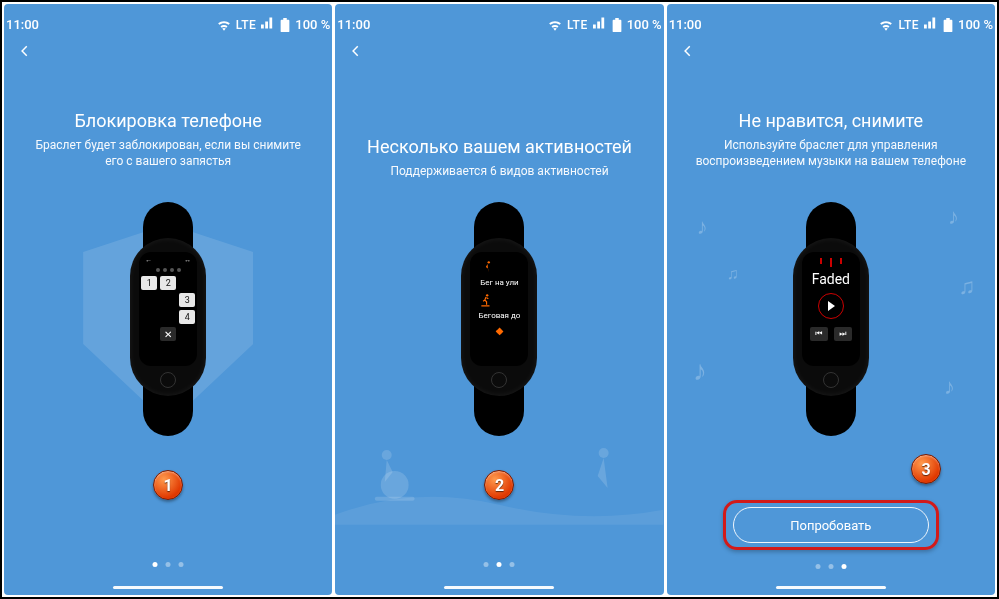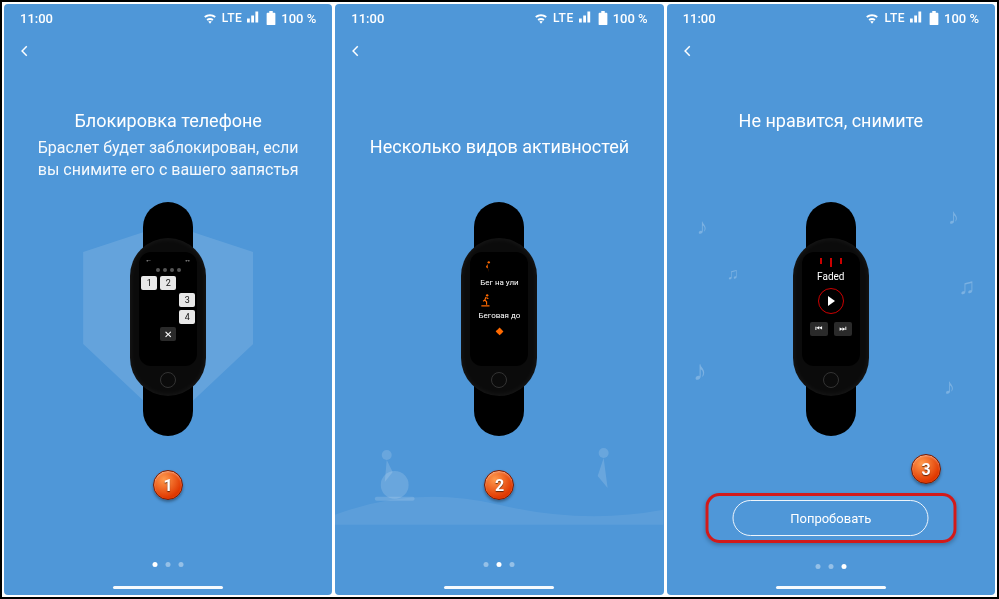--- a/index.html
+++ b/index.html
@@ -12,40 +12,40 @@
   }
   .panel {
     flex: 1 1 0; height: 100%;
     background: #4f97d8;
     position: relative; border-radius: 4px;
     overflow: hidden;
   }
   
   .statusbar {
     height: 28px; display: flex; justify-content: space-between;
-    align-items: center; padding: 0 16px; color: #fff; font-size: 13px;
+    align-items: flex-end; padding: 0 2px; color: #fff; font-size: 13px;
     font-weight: 500;
     gap: 40px;
   }
   .sb-left { }
   .sb-right { display: flex; align-items: center; gap: 5px; }
   .sb-wifi, .sb-bat { display: inline-block; }
   .sb-wifi svg, .sb-bat svg { display: block; }
   .lte { font-size: 12px; letter-spacing: .5px; }
   .back {
     position: absolute; top: 40px; left: 14px; color: #fff;
     width: 20px; height: 20px;
   }
   .back svg { width: 14px; height: 14px; display:block; }
   .titleblock {
     position: absolute; top: 106px; left: 0; right: 0;
     text-align: center; color: #fff; padding: 0 28px;
   }
   .title { font-size: 18px; font-weight: 400; margin-bottom: 6px; }
-  .subtitle { font-size: 16px; line-height: 1.35; opacity: .95; }
+  .subtitle { font-size: 12px; line-height: 1.35; opacity: .95; }
   
   .band {
     position: absolute; left: 50%; top: 198px;
     transform: translateX(-50%);
     width: 86px; height: 234px;
   }
   .band .strap {
     position: absolute; left: 50%; transform: translateX(-50%);
     width: 50px; height: 234px; background: #000;
     border-radius: 26px;
@@ -83,21 +83,21 @@
   .key.del { background:#2a2a2a; color:#fff; font-size:10px; }
   
   .actlist { padding-top:8px; display:flex; flex-direction:column; gap:6px; align-items:center;}
   .actrow { display:flex; flex-direction:column; align-items:flex-start; gap:2px; }
   .acticon { color:#ff6a00; font-size:14px; line-height:1; }
   .actlabel { color:#fff; font-size:8px; white-space:nowrap; max-width:54px; overflow:hidden;}
   
   .music { padding:6px 4px 0; display:flex; flex-direction:column; align-items:center;}
   .mbars { display:flex; gap:8px; margin-bottom:2px;}
   .mbars i { width:2px; height:6px; background:#c00; display:block;}
-  .mtrack { color:#fff; font-size:10px; margin:2px 0 6px; }
+  .mtrack { color:#fff; font-size:14px; margin:2px 0 6px; }
   .mplay {
     width:26px; height:26px; border:1.5px solid #c00; border-radius:50%;
     display:flex; align-items:center; justify-content:center; margin-bottom:8px;
   }
   .mplay span { width:0; height:0; border-left:7px solid #fff;
     border-top:5px solid transparent; border-bottom:5px solid transparent; margin-left:2px;}
   .mctrl { display:flex; gap:6px; }
   .mbtn { width:18px; height:14px; background:#2a2a2a; color:#fff; font-size:8px;
     display:flex; align-items:center; justify-content:center; border-radius:2px;}
   
@@ -120,21 +120,21 @@
     box-shadow: 0 2px 3px rgba(0,0,0,.35), inset 0 1px 2px rgba(255,255,255,.5);
     border:1px solid #7a1a00;
     color:#fff; font-weight:700; font-size:16px;
     display:flex; align-items:center; justify-content:center;
     text-shadow: 0 1px 1px rgba(0,0,0,.6);
   }
   .panel3 .badge { top:450px; left:auto; right:54px; transform:none; }
   
   .trywrap {
     position:absolute; left:50%; transform:translateX(-50%);
-    bottom:52px; width:251px; height:50px;
+    bottom:45px; width:216px; height:50px;
     border:3px solid #d21a1a; border-radius:14px;
     display:flex; align-items:center; justify-content:center;
     box-shadow: 0 2px 4px rgba(0,0,0,.25);
   }
   .trybtn {
     width:196px; height:36px; border:1.5px solid rgba(255,255,255,.9);
     border-radius:20px; background:transparent; color:#fff;
     font-size:13px; display:flex; align-items:center; justify-content:center;
   }
   
@@ -246,21 +246,22 @@
       </span>
       <span>100 %</span>
     </span>
   </div>
   <div class="back">
     <svg viewBox="0 0 24 24" fill="none" stroke="#fff" stroke-width="2.5">
         <path d="M15 4l-8 8 8 8"></path>
       </svg>
   </div>
   <div class="titleblock" style="top:132px;">
-    <div class="title">Несколько видов активностей</div>
+    <div class="title">Несколько вашем активностей</div>
+    <div class="subtitle">Поддерживается 6 видов активностей</div>
   </div>
   <div class="bgfig">
     <svg viewBox="0 0 330 110" fill="currentColor">
       <circle cx="60" cy="70" r="14"></circle>
         <rect x="40" y="82" width="40" height="4" rx="2"></rect>
       <circle cx="52" cy="40" r="5"></circle>
         <path d="M52 45l6 12-8 10"></path>
       <circle cx="270" cy="38" r="5"></circle>
         <path d="M270 43l-6 18 10 12m-10-12l-10 8"></path>
       <path d="M0 100 Q80 70 165 90 T330 95 L330 110 L0 110 Z" opacity=".5"></path>
@@ -328,20 +329,21 @@
       <span>100 %</span>
     </span>
   </div>
   <div class="back">
     <svg viewBox="0 0 24 24" fill="none" stroke="#fff" stroke-width="2.5">
         <path d="M15 4l-8 8 8 8"></path>
       </svg>
   </div>
   <div class="titleblock">
     <div class="title">Не нравится, снимите</div>
+    <div class="subtitle">Используйте браслет для управления воспроизведением музыки на вашем телефоне</div>
   </div>
   <div class="notes">
     <span class="note" style="top:10px; left:30px;">♪</span>
     <span class="note" style="top:60px; left:60px; font-size:16px;">♫</span>
     <span class="note" style="top:0px; right:36px;">♪</span>
     <span class="note" style="top:70px; right:20px;">♫</span>
     <span class="note" style="top:150px; left:26px; font-size:28px;">♪</span>
     <span class="note" style="top:170px; right:40px;">♪</span>
   </div>
   <div class="band">

